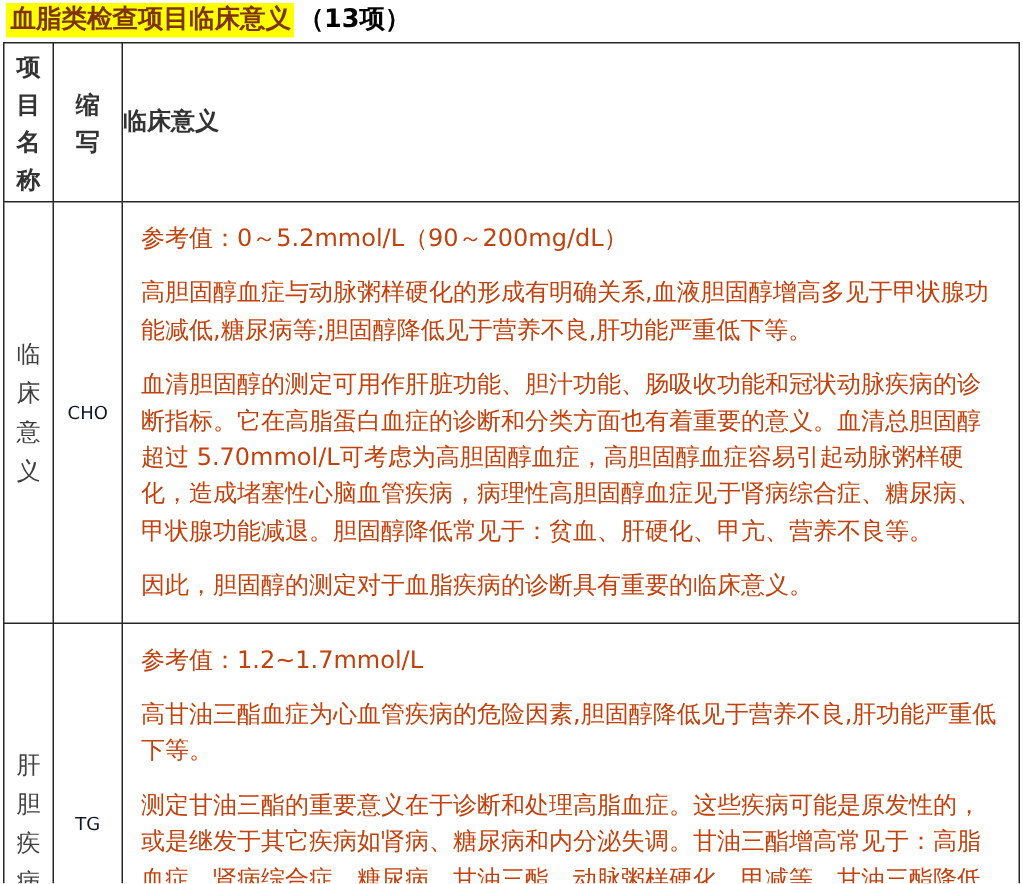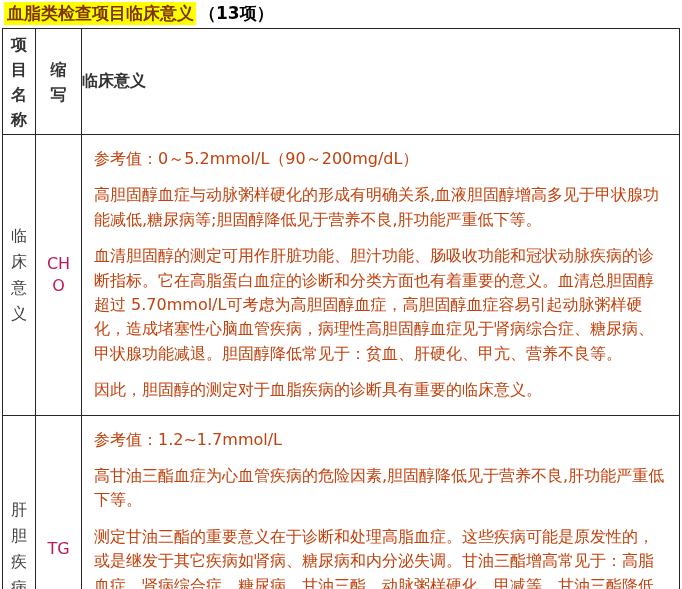--- a/index.html
+++ b/index.html
@@ -43,22 +43,22 @@
     word-break:break-all;
     font-size:16px; line-height:26px;
     text-align:center; color:#3F3F3F;
     font-weight:normal;
   }
   th .vert { font-weight:bold; color:#333333; line-height:25px; }
 
   .abbr {
     display:block; width:30px; margin:0 auto;
     word-break:break-all;
-    font-size:16px; line-height:22px;
-    text-align:center; color:#be185d;
+    font-size:12px; line-height:22px;
+    text-align:center; color:#0f172a;
   }
 
   .clinical-header {
     text-align:left;
     padding-left:8px;
     font-size:16px; font-weight:bold; color:#333333;
   }
 
   .meaning { padding:3px 8px 3px 8px; vertical-align:top; }
   .meaning p {

